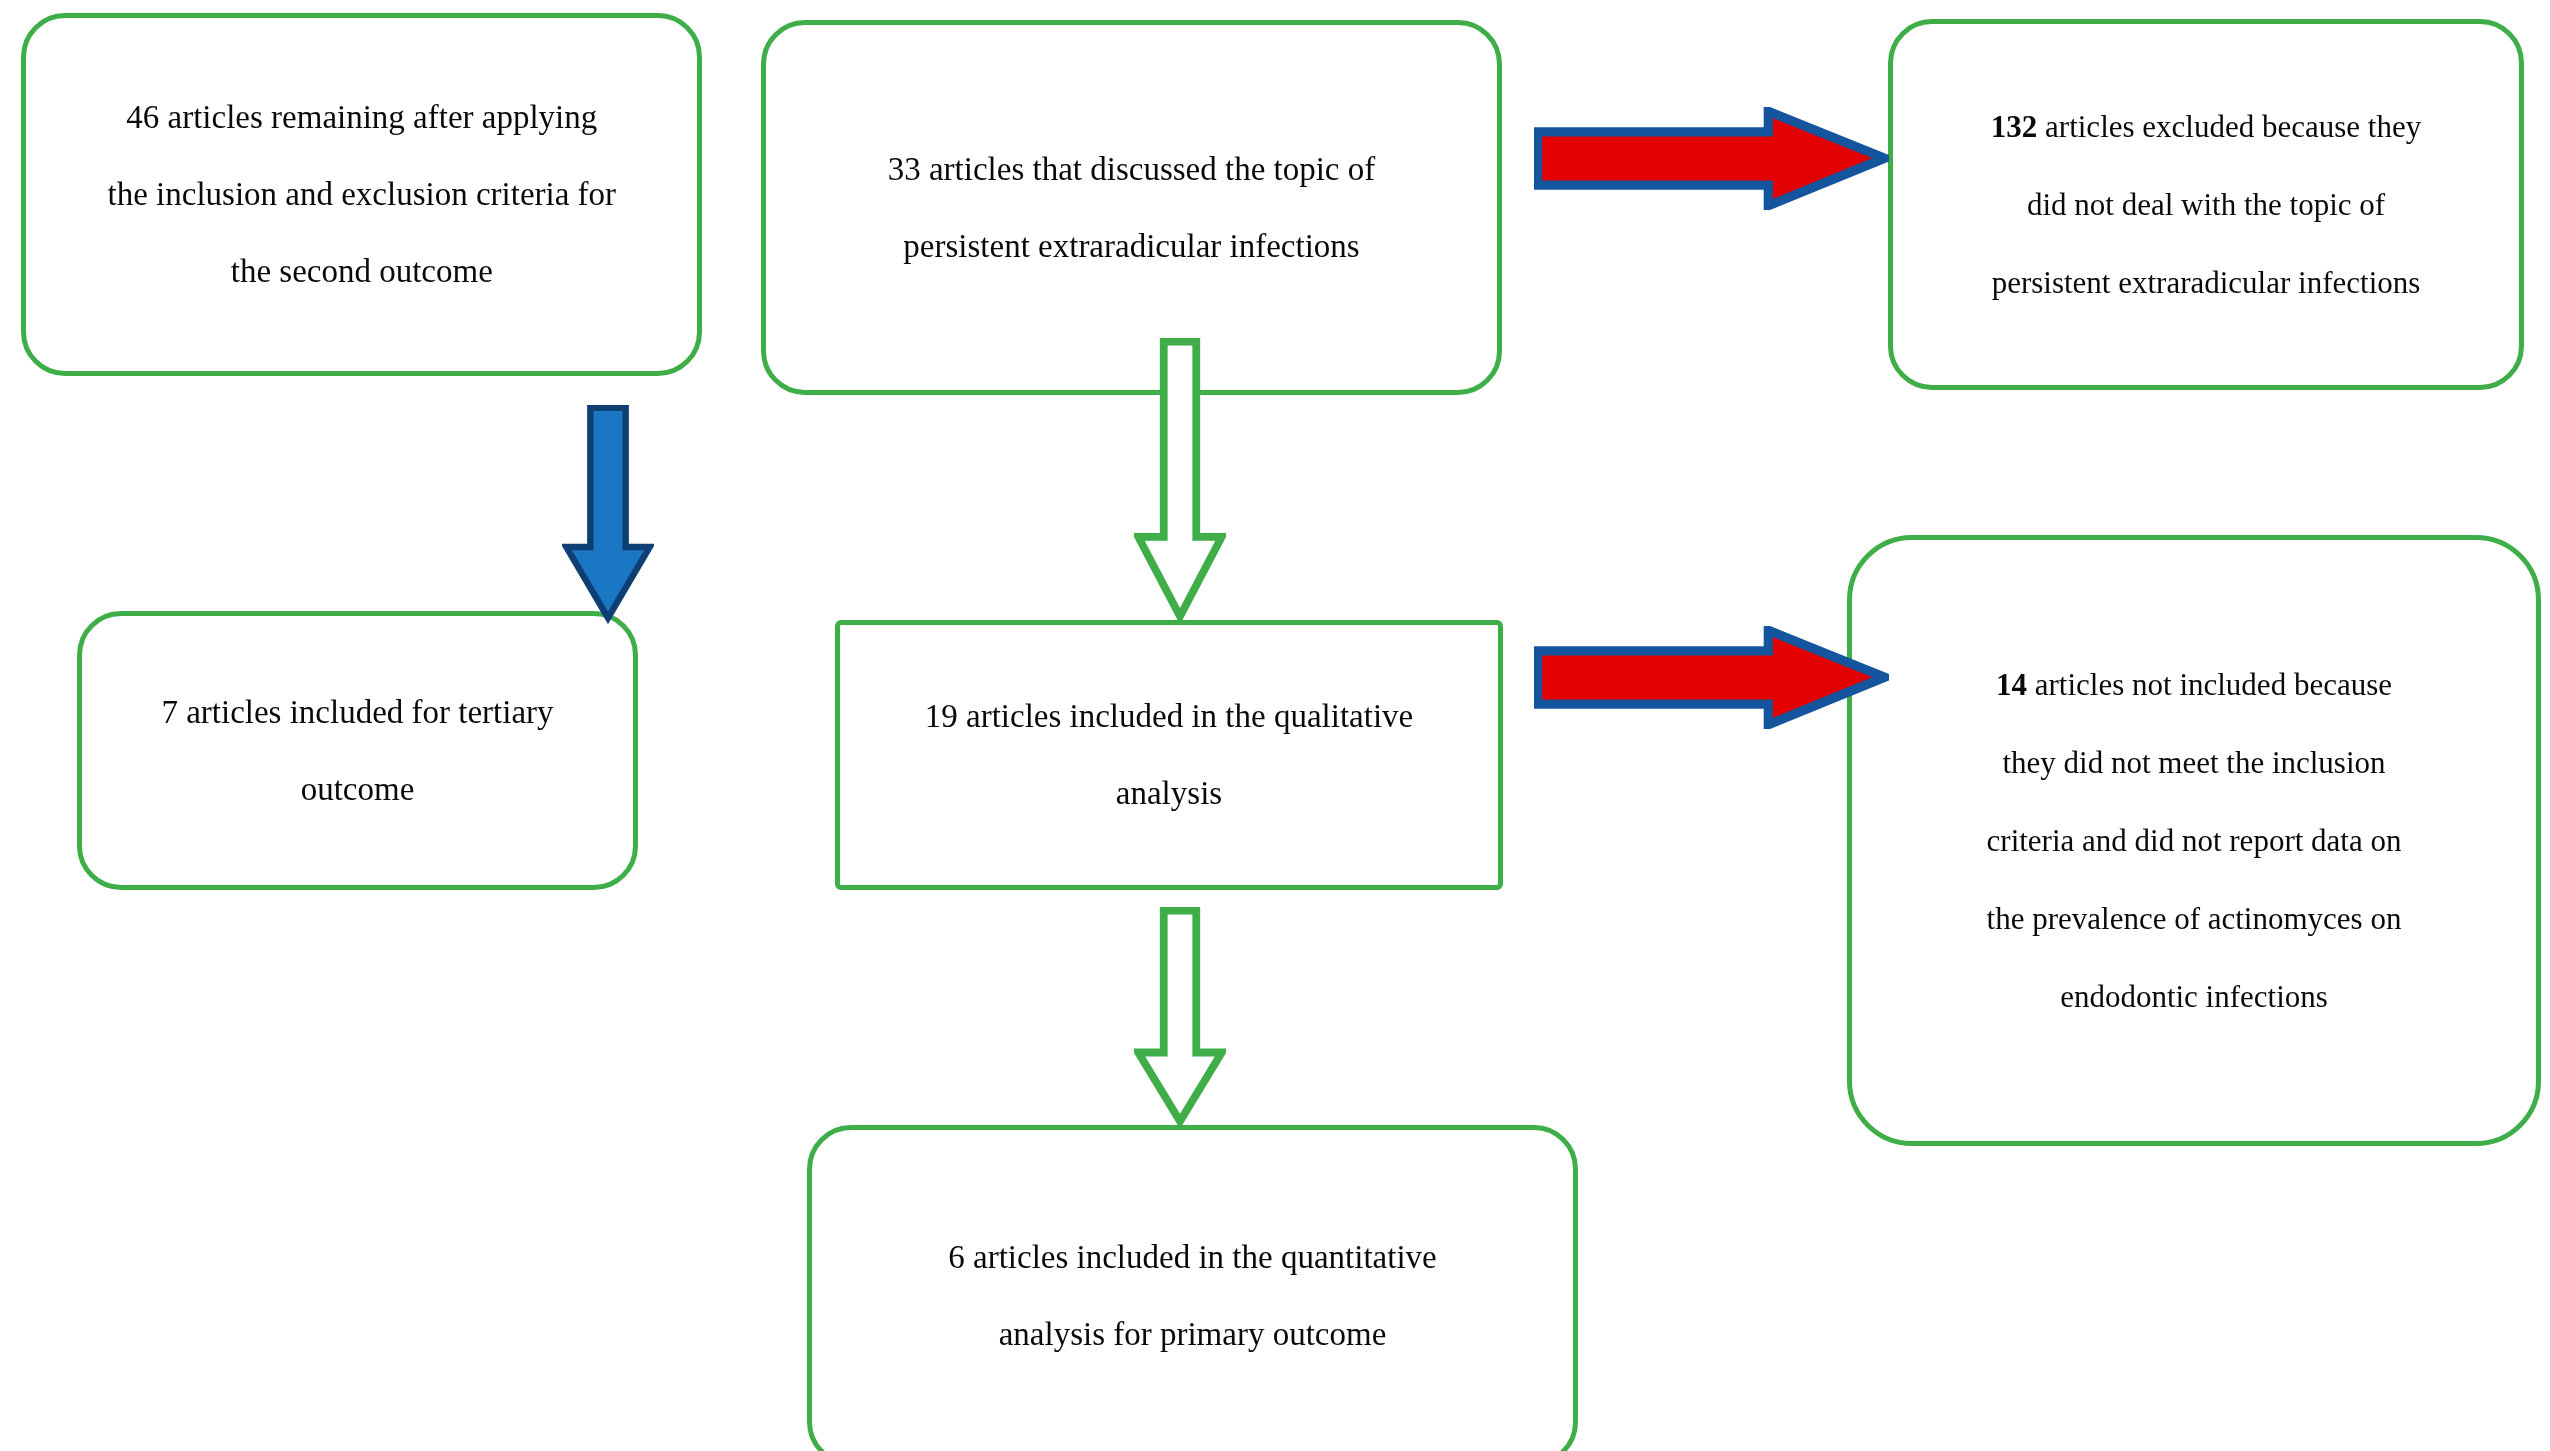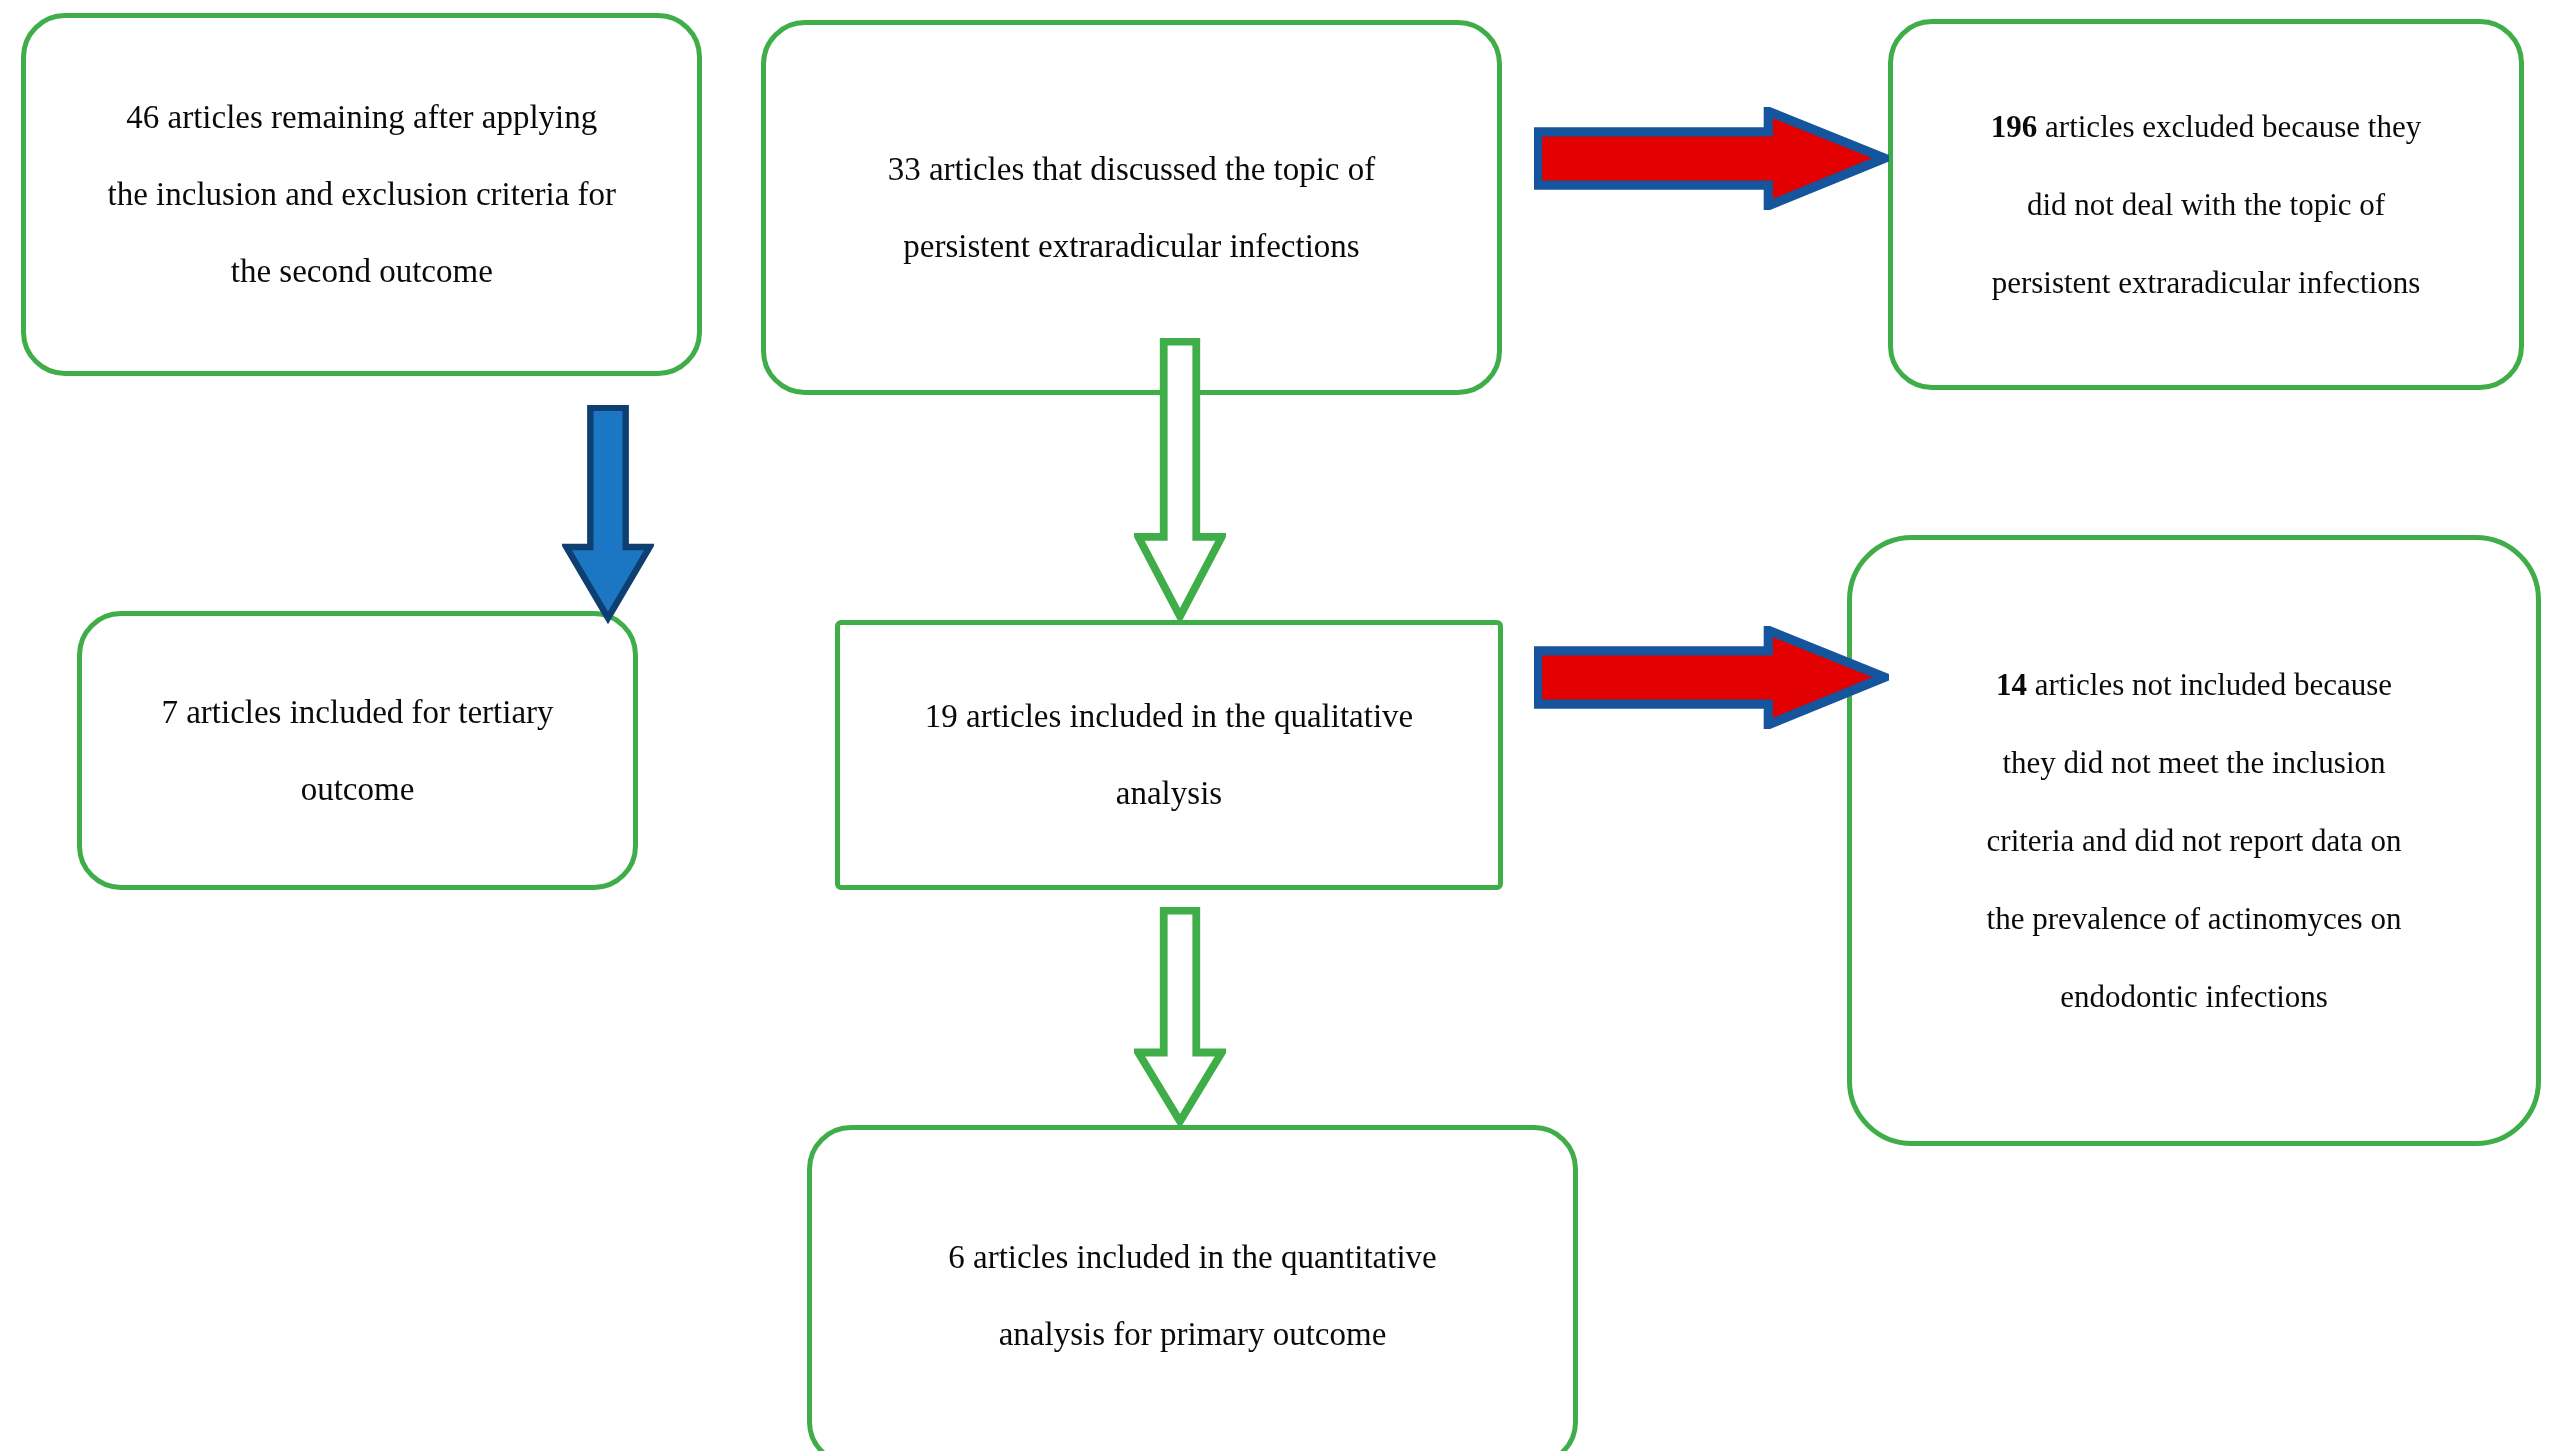--- a/index.html
+++ b/index.html
@@ -72,21 +72,21 @@
     <span class="line">the inclusion and exclusion criteria for</span>
     <span class="line">the second outcome</span>
   </div>
 
   <div class="node" id="box-33">
     <span class="line">33 articles that discussed the topic of</span>
     <span class="line">persistent extraradicular infections</span>
   </div>
 
   <div class="node" id="box-132">
-    <span class="line"><b class="bold">196</b><span> articles excluded because they</span></span>
+    <span class="line"><b class="bold">132</b><span> articles excluded because they</span></span>
     <span class="line">did not deal with the topic of</span>
     <span class="line">persistent extraradicular infections</span>
   </div>
 
   <div class="node" id="box-7">
     <span class="line">7 articles included for tertiary</span>
     <span class="line">outcome</span>
   </div>
 
   <div class="node" id="box-19">

